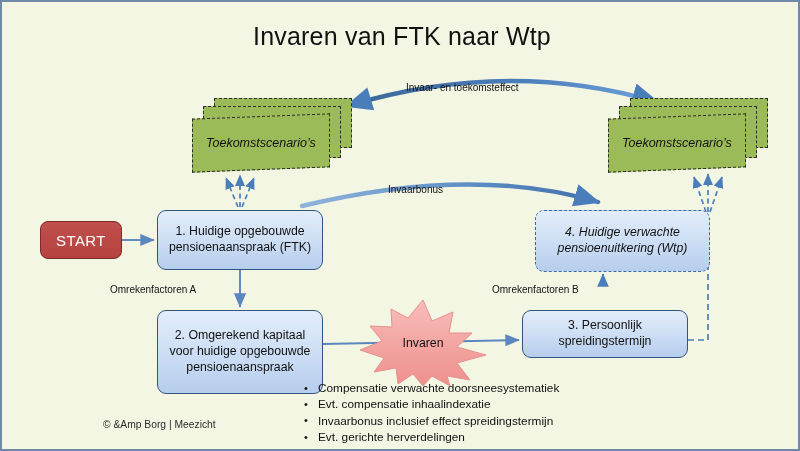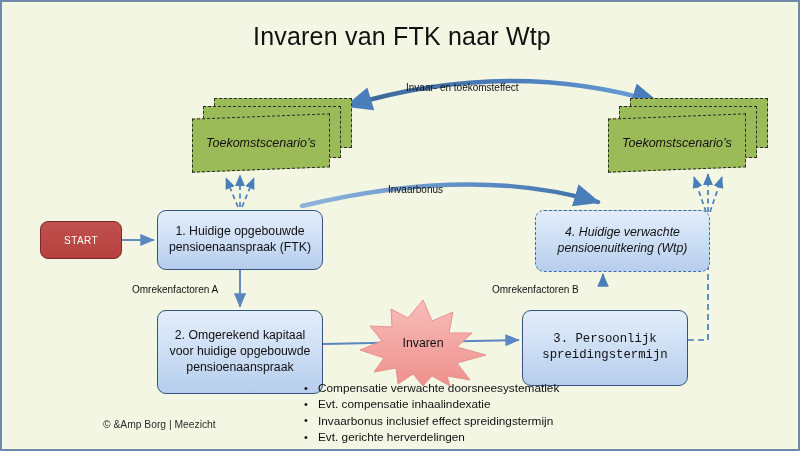--- a/index.html
+++ b/index.html
@@ -82,33 +82,33 @@
     padding: 12px 7px;
   }
   .proc-box.dashed {
     border-style: dashed;
     border-color: #3b6ba5;
     border-width: 1.6px;
   }
   .proc-box.dashed .txt { font-style: italic; }
   #box1 { left: 155px; top: 208px; width: 166px; height: 60px; }
   #box2 { left: 155px; top: 308px; width: 166px; height: 84px; }
-  #box3 { left: 520px; top: 308px; width: 166px; height: 76px; font-family: Liberation Mono, monospace; }
+  #box3 { left: 520px; top: 308px; width: 166px; height: 48px; }
   #box4 { left: 515px; top: 208px; width: 175px; height: 62px; margin-left: 18px; }
 
   
   #start-box {
     position: absolute;
     left: 38px; top: 219px;
     width: 82px; height: 38px;
     border-radius: 8px;
     background: linear-gradient(to bottom, #c0504d 0%, #b5423f 100%);
     border: 1.6px solid #7b2b28;
     color: #ffffff;
-    font-size: 10px;
+    font-size: 15px;
     display: flex; align-items: center; justify-content: center;
     letter-spacing: 0.4px;
     box-sizing: border-box;
   }
 
   
   #invaren-star {
     position: absolute;
     left: 358px; top: 298px;
     width: 126px; height: 86px;
@@ -125,21 +125,21 @@
 
   
   .edge-label {
     position: absolute;
     font-size: 10px;
     color: #111111;
     white-space: nowrap;
   }
   #lbl-invaar-toekomst { left: 404px; top: 80px; }
   #lbl-invaareffect    { left: 386px; top: 182px; }
-  #lbl-omrek-a         { left: 130px; top: 282px; }
+  #lbl-omrek-a         { left: 108px; top: 282px; }
   #lbl-omrek-b         { left: 490px; top: 282px; }
 
   
   #bullets {
     position: absolute;
     left: 288px; top: 378px;
     margin: 0;
     padding: 0 0 0 14px;
     list-style: none;
     font-size: 11.8px;

